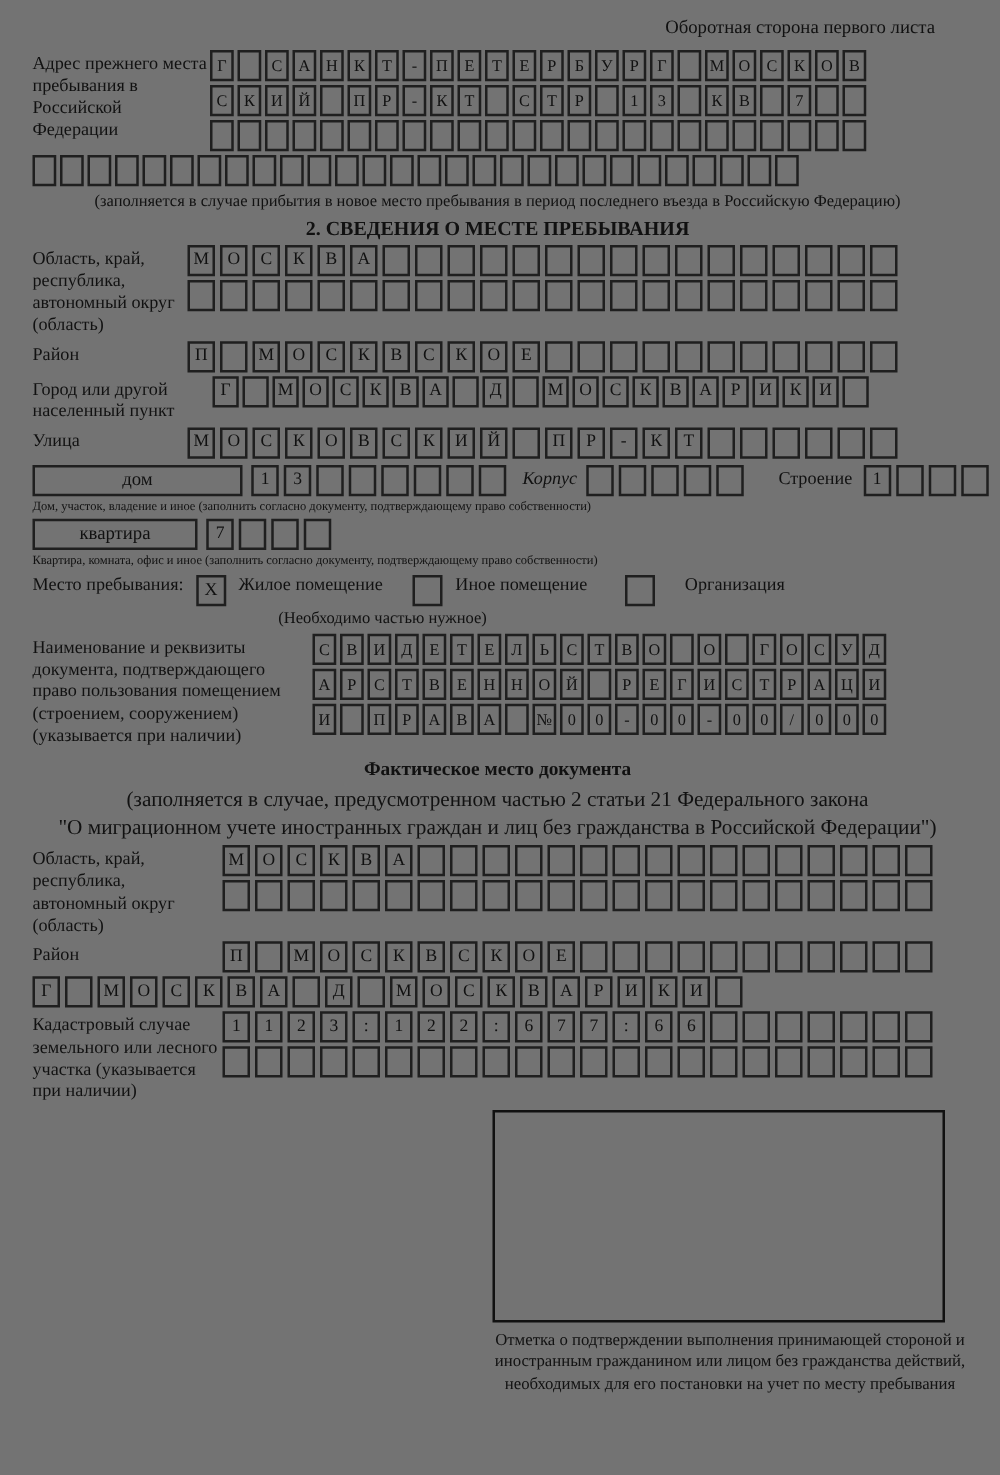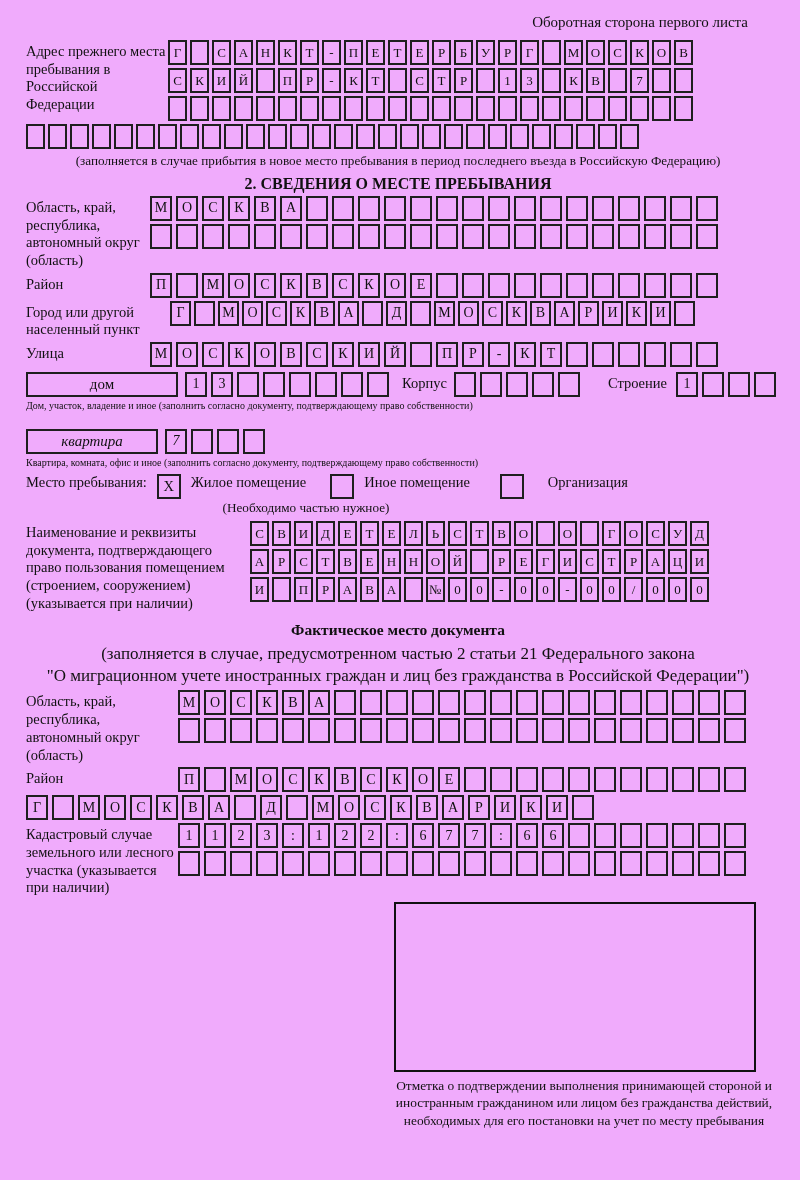--- a/index.html
+++ b/index.html
@@ -1,18 +1,18 @@
 <!DOCTYPE html>
 <html><head>
 <meta charset="utf-8">
 <style>
   html,body{margin:0;padding:0;background:#e8e8e8;}
   *{box-sizing:border-box;}
   .page{
-    width:800px;height:1180px;margin:0 auto;background:#f0abfc;color:#111;
+    width:800px;height:1180px;margin:0 auto;background:#737373;color:#111;
     font-family:"Liberation Serif","DejaVu Serif",serif;
     position:relative;padding:14px 30px 22px 26px;overflow:hidden;
   }
   .corner{text-align:right;font-size:15px;padding-right:22px;}
   .field{display:flex;margin-top:3px;}
   .flabel{flex:none;font-size:14.5px;line-height:1.22;padding-top:3px;}
   .flabel.w140{width:142px;}
   .flabel.w122{width:124px;}
   .flabel.w150{width:152px;}
   .flabel.w220{width:224px;padding-right:8px;}
@@ -27,21 +27,21 @@
   .boxrow.md .cell{width:21px;margin-right:3px;}
   .fullrow{margin-top:3px;}
   .centernote{text-align:center;font-size:13.2px;margin-top:4px;line-height:1.2;}
   .h-section{text-align:center;font-weight:700;font-size:16px;margin-top:6px;}
   .h-sub{text-align:center;font-weight:700;font-size:15.5px;margin-top:9px;}
   .caption{font-size:10px;line-height:1.2;margin-top:3px;}
   .labelbox{
     flex:none;height:25px;border:2px solid #1f1f1f;display:flex;align-items:center;
     justify-content:center;font-size:15px;margin-right:7px;
   }
-  .labelbox.house{width:152px;}
+  .labelbox.house{width:168px;}
   .labelbox.flat{width:132px;}
   .inline-lbl{font-size:14.5px;padding-top:3px;flex:none;}
   .chk{
     flex:none;width:24px;height:25px;border:2px solid #1f1f1f;margin:0 10px;
     display:flex;align-items:center;justify-content:center;font-size:14.5px;
   }
   .placeline{display:flex;margin-top:5px;font-size:14.5px;}
   .stamp-box{width:362px;height:170px;border:2px solid #111;margin:5px 0 0 368px;}
   .stamp-caption{width:392px;margin:5px 0 0 362px;text-align:center;font-size:13.4px;line-height:1.3;}
   .notepair{font-size:17px;text-align:center;line-height:1.3;margin-top:4px;}
@@ -313,39 +313,39 @@
     <div class="boxrow">
         <span class="cell">1</span>
         <span class="cell">3</span>
         <span class="cell"></span>
         <span class="cell"></span>
         <span class="cell"></span>
         <span class="cell"></span>
         <span class="cell"></span>
         <span class="cell"></span>
       </div>
-    <div class="inline-lbl" style="margin:0 7px 0 9px;">Корпус</div>
+    <div class="inline-lbl" style="margin:0 7px 0 9px;font-style:italic;">Корпус</div>
     <div class="boxrow">
         <span class="cell"></span>
         <span class="cell"></span>
         <span class="cell"></span>
         <span class="cell"></span>
         <span class="cell"></span>
       </div>
     <div class="inline-lbl" style="margin:0 9px 0 24px;">Строение</div>
     <div class="boxrow">
         <span class="cell">1</span>
         <span class="cell"></span>
         <span class="cell"></span>
         <span class="cell"></span>
       </div>
   </div>
   <div class="caption">Дом, участок, владение и иное (заполнить согласно документу, подтверждающему право собственности)</div>
 
-  <div class="field" style="margin-top:17px;font-style:italic;">
+  <div class="field" style="margin-top:3px;">
     <div class="labelbox flat">квартира</div>
     <div class="boxrow">
         <span class="cell">7</span>
         <span class="cell"></span>
         <span class="cell"></span>
         <span class="cell"></span>
       </div>
   </div>
   <div class="caption">Квартира, комната, офис и иное (заполнить согласно документу, подтверждающему право собственности)</div>
 

